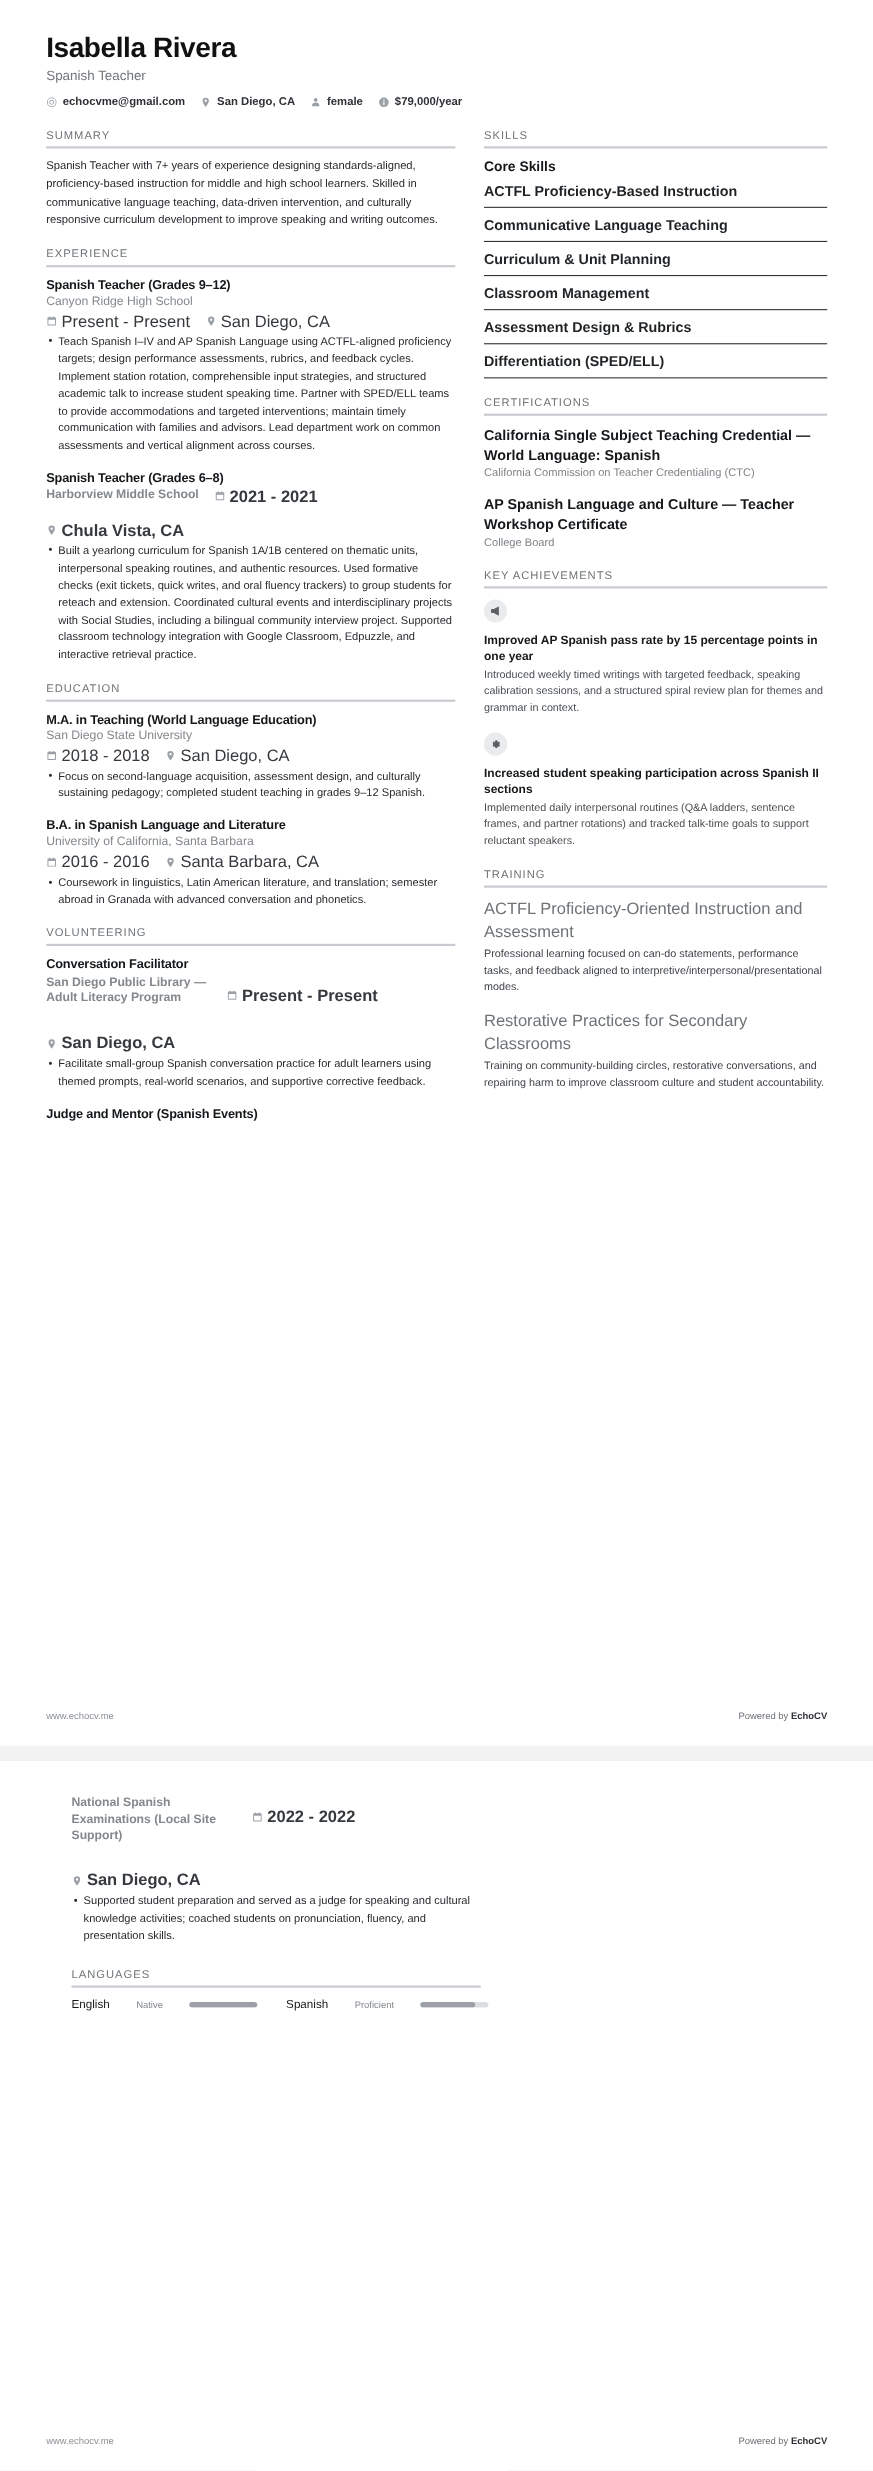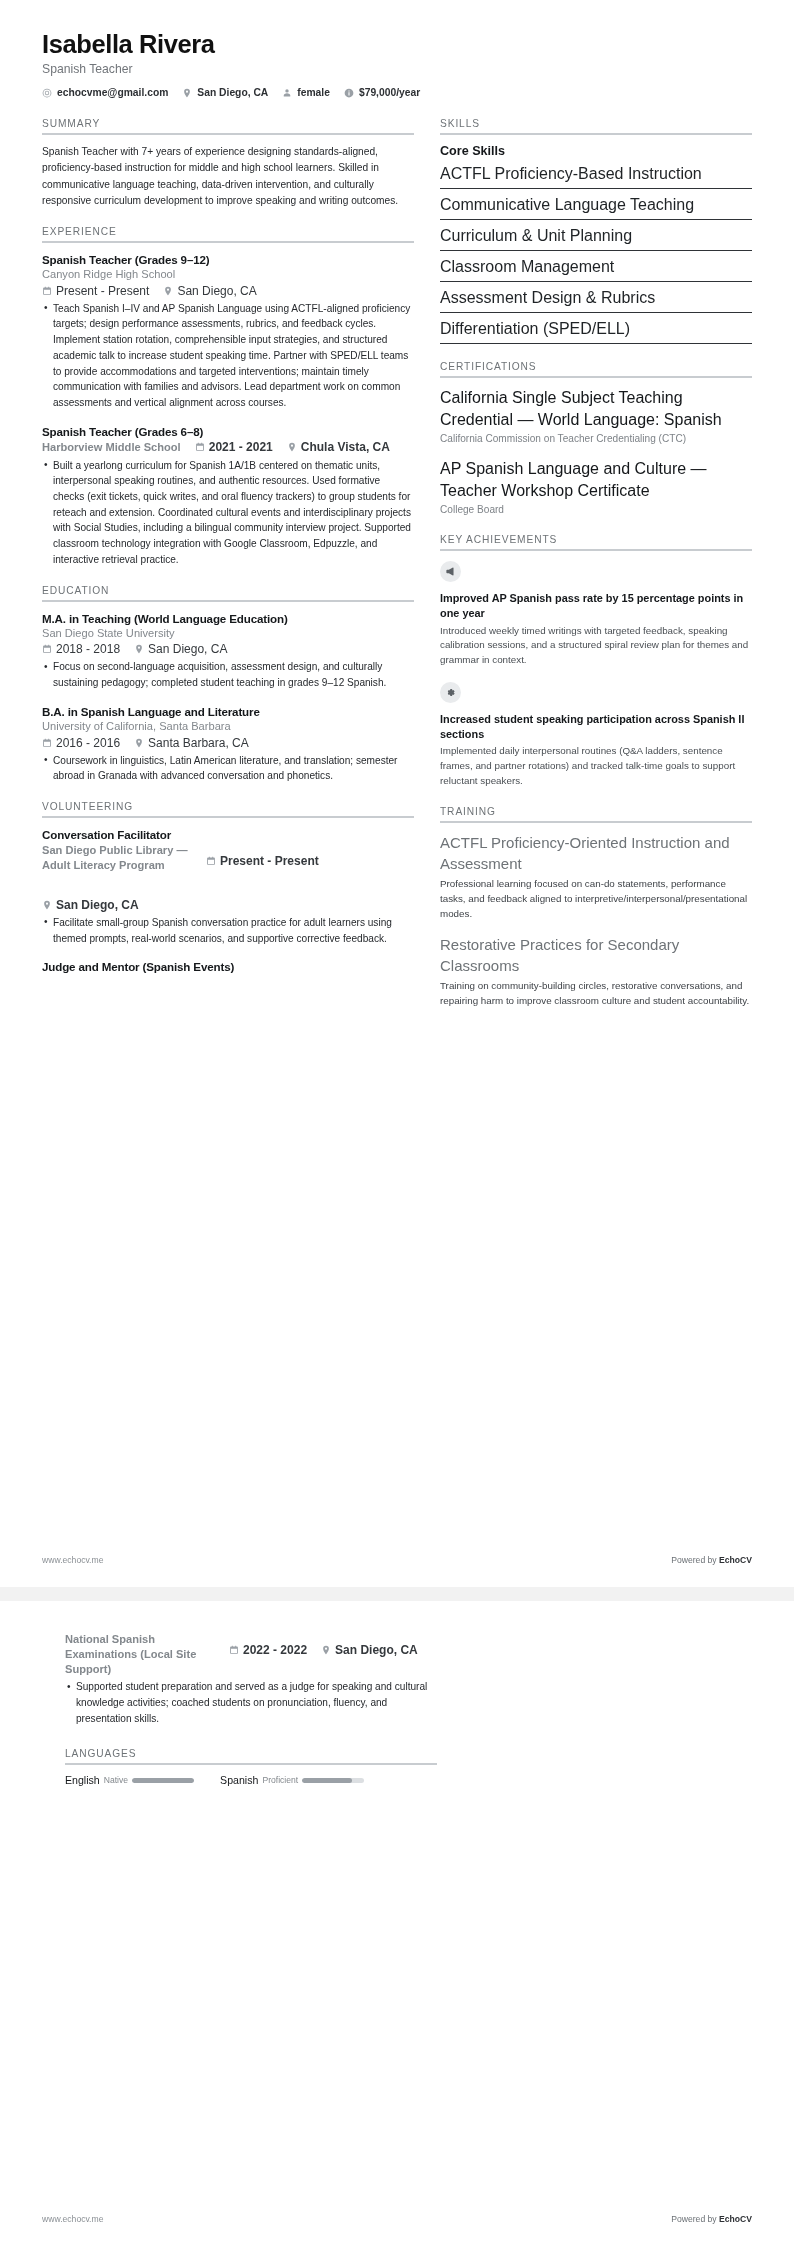--- a/index.html
+++ b/index.html
@@ -118,21 +118,21 @@
     display: flex;
     align-items: center;
     gap: 14px;
     margin-top: 2px;
     flex-wrap: wrap;
   }
   .meta-item {
     display: flex;
     align-items: center;
     gap: 4px;
-    font-size: 12px;
+    font-size: 15px;
     color: #35393d;
     white-space: nowrap;
   }
   .bullets { margin-top: 3px; padding-left: 0; list-style: none; }
   .bullets li {
     font-size: 10.1px;
     line-height: 1.56;
     color: #26292d;
     position: relative;
     padding-left: 11px;
@@ -154,29 +154,30 @@
     margin-bottom: 7px;
   }
   .skill-wrap { display: block; }
   .skill-line {
     display: block;
     border-bottom: 1.5px solid #2f3337;
     padding-bottom: 5px;
     margin-bottom: 7px;
   }
   .skill-line span {
-    font-size: 16px;
+    font-size: 13px;
     color: #1f2326;
+    font-weight: bold;
   }
 
   
   .cert { margin-bottom: 12px; }
   .cert-name {
-    font-size: 16px;
-    font-weight: normal;
+    font-size: 13px;
+    font-weight: bold;
     color: #15181b;
     line-height: 1.34;
   }
   .cert-issuer {
     font-size: 10.1px;
     color: #7e8388;
     line-height: 1.4;
     margin-top: 2px;
   }
 
@@ -227,21 +228,21 @@
     margin-top: 3px;
   }
 
   
   .lang-row {
     display: flex;
     align-items: center;
     gap: 26px;
     margin-top: 4px;
   }
-  .lang-item { display: flex; align-items: center; gap: 4px; }
+  .lang-item { display: flex; align-items: center; gap: 24px; }
   .lang-name { font-size: 10.6px; color: #15181b; }
   .lang-level { font-size: 8.6px; color: #83888d; }
   .lang-bar {
     width: 62px;
     height: 5px;
     border-radius: 3px;
     background: #dcdfe2;
     position: relative;
     overflow: hidden;
   }

